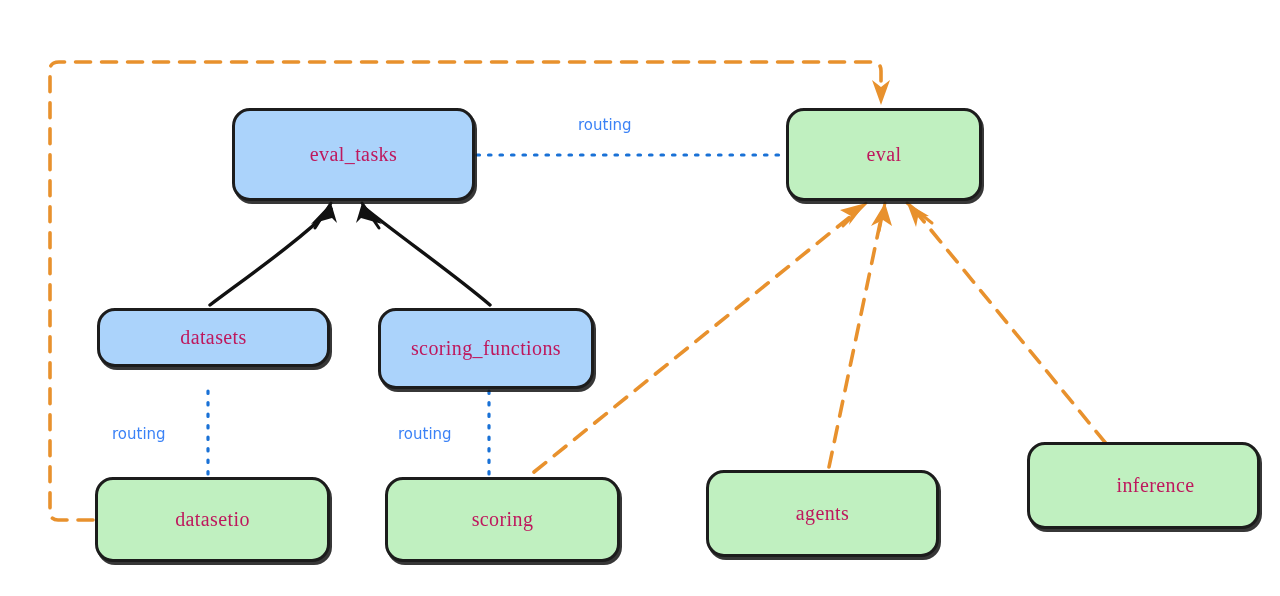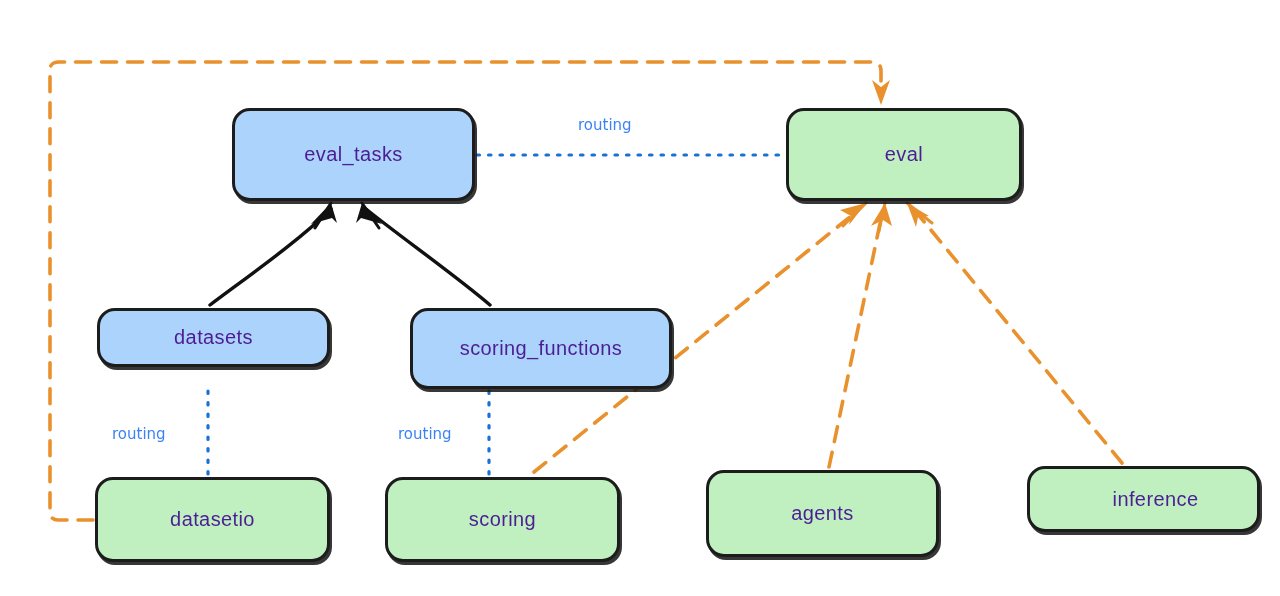--- a/index.html
+++ b/index.html
@@ -31,23 +31,23 @@
     border: 3px solid #1c1c1c;
     border-radius: 18px;
     display: flex;
     align-items: center;
     justify-content: center;
     box-shadow: 2px 3px 0 rgba(20,20,20,0.85);
   }
   .node.blue  { background: #abd3fb; }
   .node.green { background: #c0f0c0; }
   .node-label {
-    font-family: Liberation Sans, sans-serif;
+    font-family: Liberation Serif, serif;
     font-size: 20px;
-    color: #4c1d95;
+    color: #be185d;
     letter-spacing: 0.4px;
     white-space: nowrap;
     pointer-events: none;
   }
   .edge-label {
     position: absolute;
     font-family: "DejaVu Sans", sans-serif;
     font-size: 15px;
     color: #3b82f6;
     white-space: nowrap;
@@ -106,45 +106,45 @@
       <path d="M 1122,463 L 917,213" fill="none" stroke="#e8912d" stroke-width="3.6" stroke-linecap="round" stroke-dasharray="15 11"></path>
       <path d="M 907,203 L 916,227 L 918,217 L 929,216 Z" fill="#e8912d"></path>
       <path d="M 907,203 L 932,223" fill="none" stroke="#e8912d" stroke-width="3" stroke-linecap="round"></path>
     </g>
   </svg>
 
   <div class="node blue" style="left:232px; top:108px; width:243px; height:93px;">
     <span class="node-label">eval_tasks</span>
   </div>
 
-  <div class="node green" style="left:786px; top:108px; width:236px; height:93px;">
+  <div class="node green" style="left:786px; top:108px; width:196px; height:93px;">
     <span class="node-label">eval</span>
   </div>
 
   <div class="node blue" style="left:97px; top:308px; width:233px; height:59px;">
     <span class="node-label">datasets</span>
   </div>
 
-  <div class="node blue" style="left:378px; top:308px; width:262px; height:81px;margin-left:32px;">
+  <div class="node blue" style="left:378px; top:308px; width:216px; height:81px;">
     <span class="node-label">scoring_functions</span>
   </div>
 
   <div class="node green" style="left:95px; top:477px; width:235px; height:85px;">
     <span class="node-label">datasetio</span>
   </div>
 
   <div class="node green" style="left:385px; top:477px; width:235px; height:85px;">
     <span class="node-label">scoring</span>
   </div>
 
   <div class="node green" style="left:706px; top:470px; width:233px; height:87px;">
     <span class="node-label">agents</span>
   </div>
 
-  <div class="node green" style="left:1027px; top:466px; width:233px; height:66px;padding-left:24px;">
+  <div class="node green" style="left:1027px; top:442px; width:233px; height:87px;padding-left:24px;">
     <span class="node-label">inference</span>
   </div>
 
   <div class="edge-label" style="left:578px; top:116px;">routing</div>
 
   <div class="edge-label" style="left:112px; top:425px;">routing</div>
 
   <div class="edge-label" style="left:398px; top:425px;">routing</div>
 
 </div>

